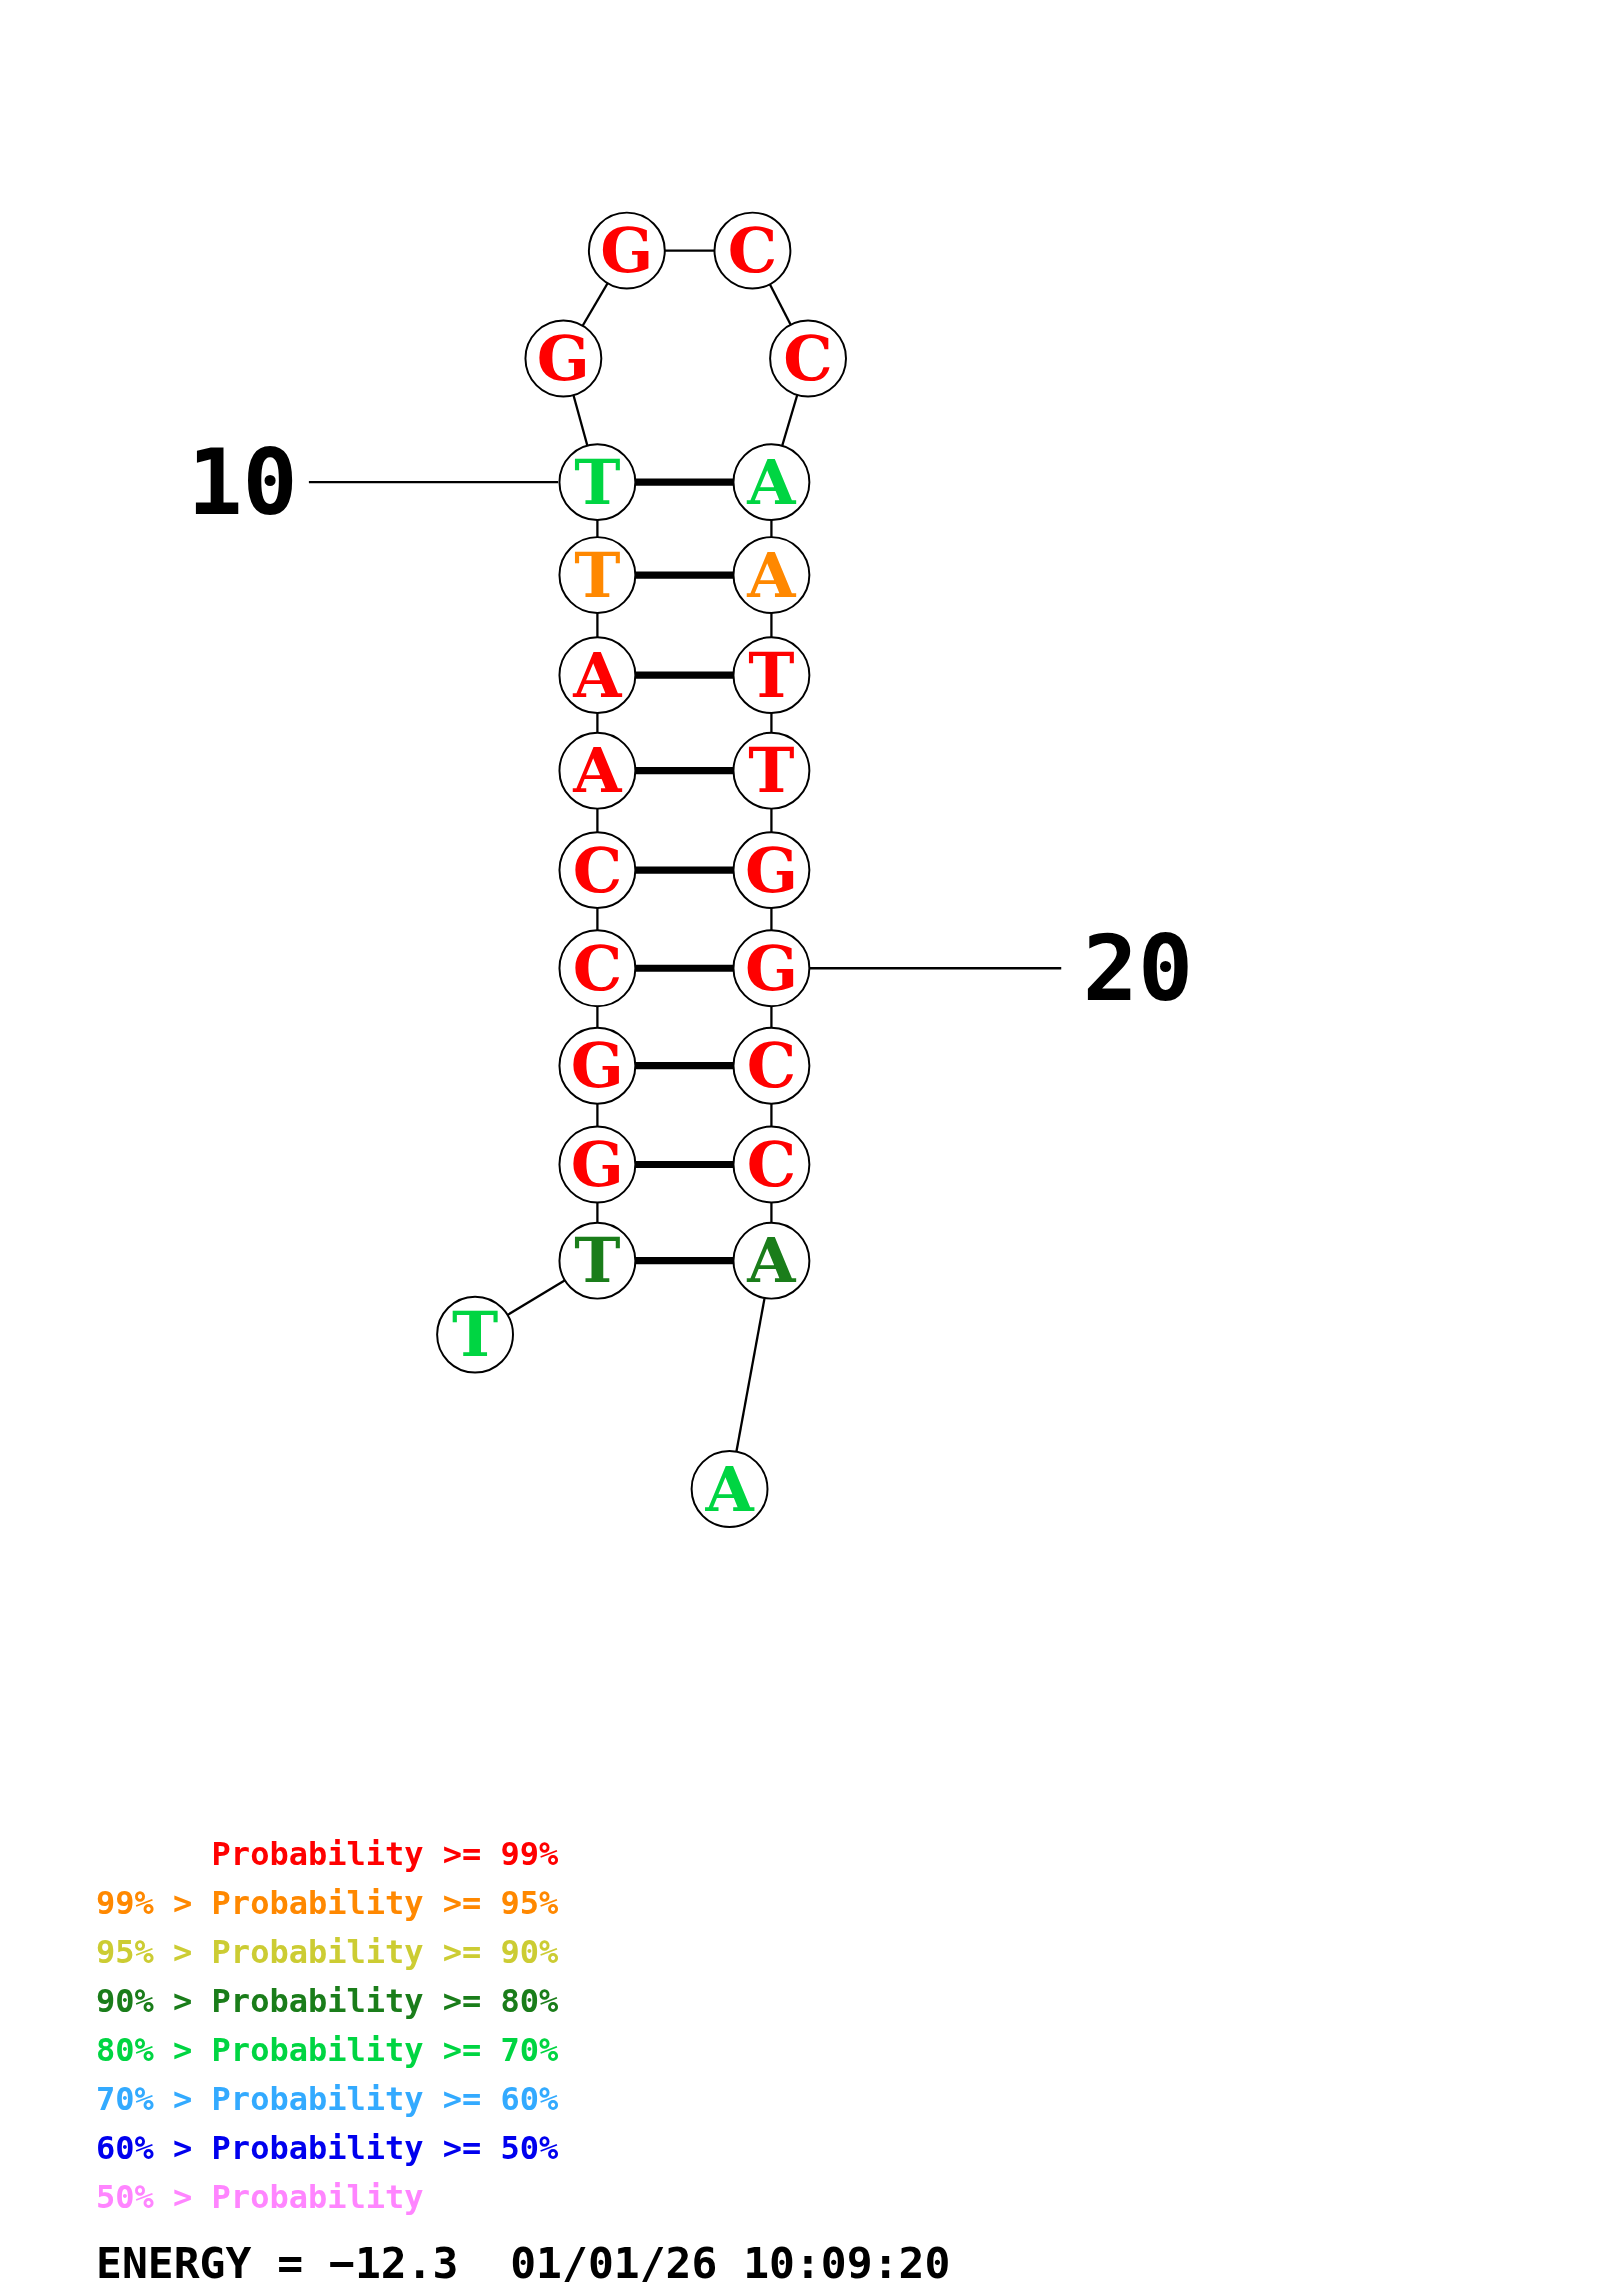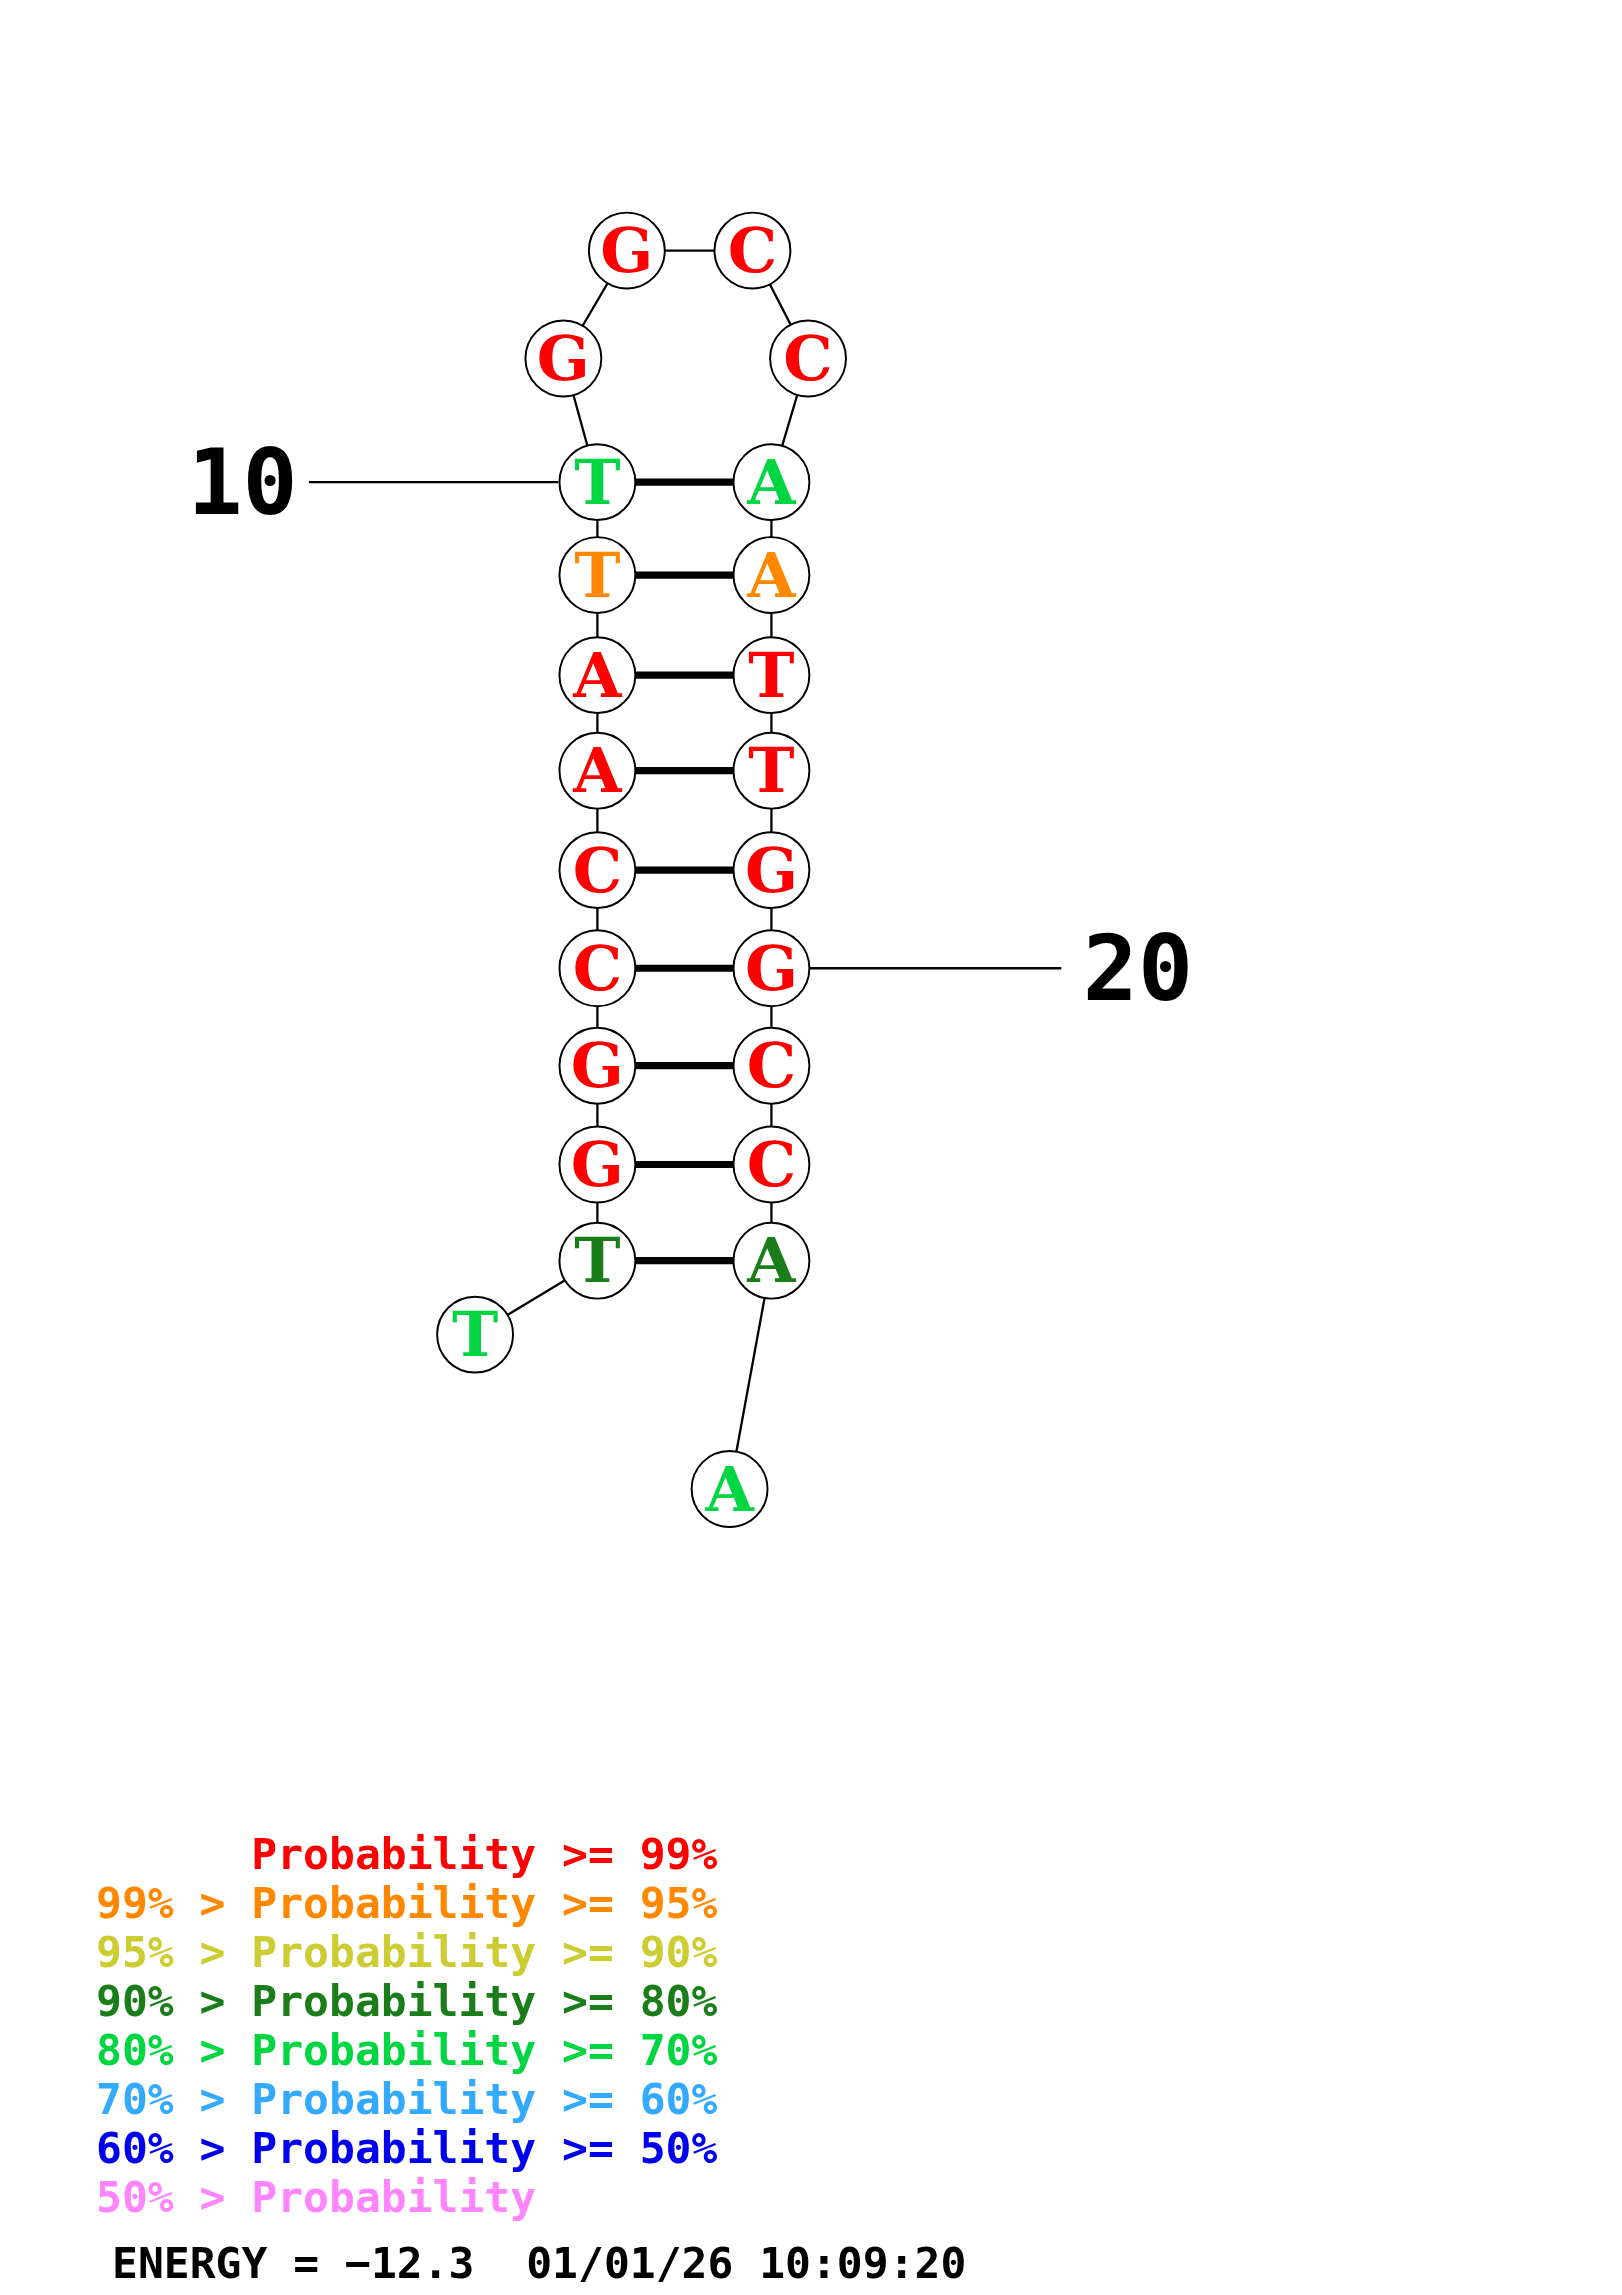--- a/index.html
+++ b/index.html
@@ -32,35 +32,34 @@
     font-weight: bold;
     font-size: 140px;
     fill: #000000;
   }
   .legend {
     position: absolute;
     left: 96px;
     top: 1830px;
     font-family: "DejaVu Sans Mono", "Liberation Mono", monospace;
     font-weight: bold;
-    font-size: 43px;
+    font-size: 32px;
     line-height: 49px;
     white-space: pre;
   }
   .energy {
     position: absolute;
     left: 96px;
     top: 2239px;
     font-family: "DejaVu Sans Mono", "Liberation Mono", monospace;
     font-weight: bold;
     font-size: 43px;
     line-height: 49px;
     color: #000000;
     white-space: pre;
-    margin-left: 16px;
   }
 </style>
 </head>
 <body>
 
 <div class="page">
   <svg class="structure" viewBox="0 0 2479 3508">
       <line x1="726" y1="2040" x2="913" y2="1927" stroke="#000000" stroke-width="3.5"></line>
       <line x1="913" y1="1927" x2="913" y2="1780" stroke="#000000" stroke-width="3.5"></line>
       <line x1="913" y1="1780" x2="913" y2="1629" stroke="#000000" stroke-width="3.5"></line>

